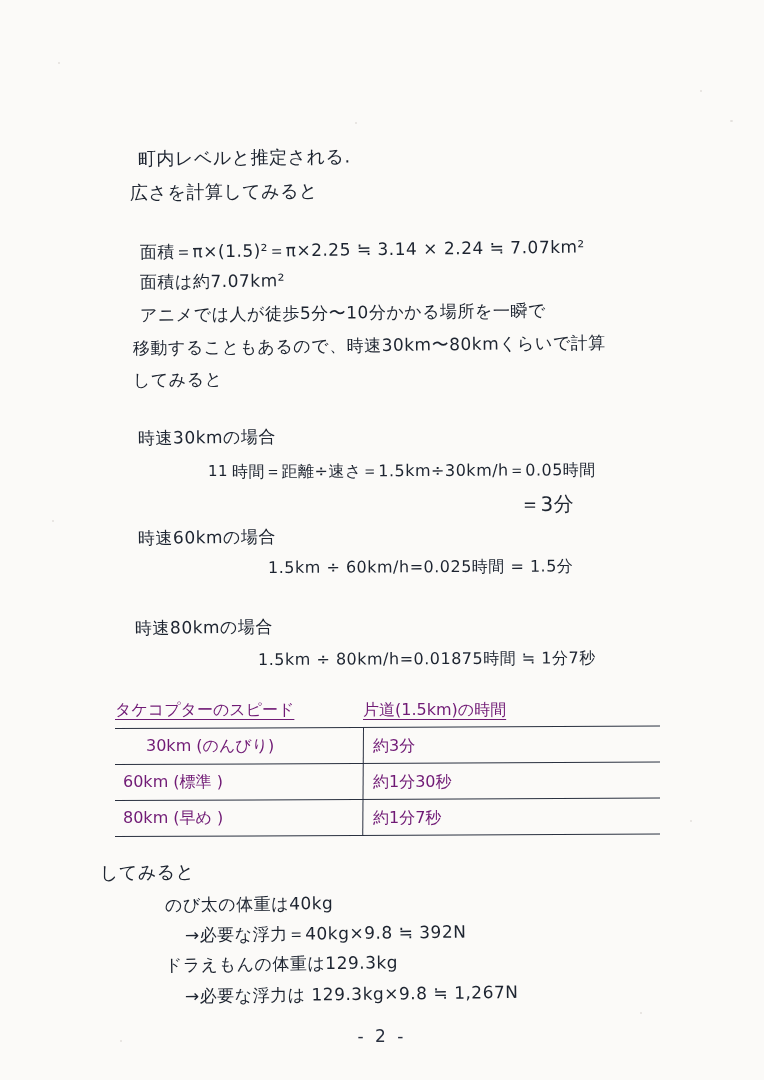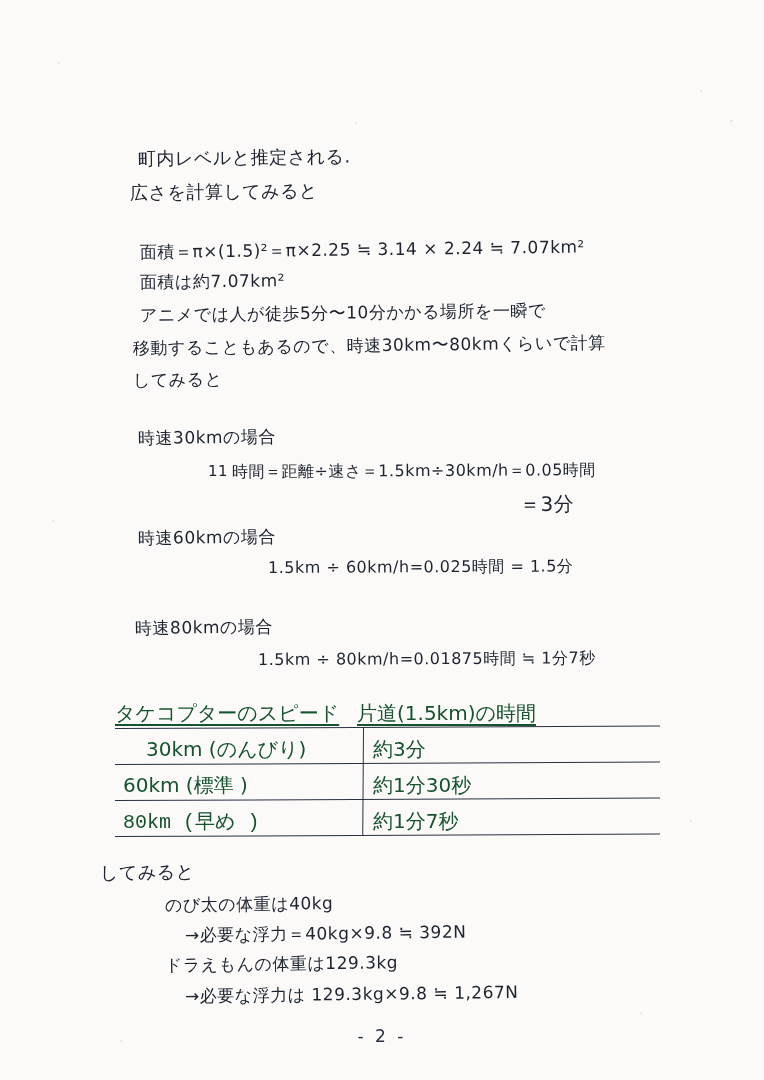--- a/index.html
+++ b/index.html
@@ -64,22 +64,22 @@
     top: 28px;
     width: 0;
     height: 108px;
     border-left: 1.4px solid #2a3140;
     transform: rotate(0.4deg);
     transform-origin: top center;
   }
   .cell {
     position: absolute;
     white-space: pre;
-    color: #14532d;
-    font-size: 20px;
+    color: #701a75;
+    font-size: 16px;
   }
   .pagenum {
     position: absolute;
     left: 0;
     width: 764px;
     text-align: center;
     top: 1026px;
     font-size: 17px;
     color: #2a3140;
     letter-spacing: 3px;
@@ -120,35 +120,35 @@
   <div class="hw s4" style="left:520px; top:492px; font-size:20px;">＝3分</div>
 
   <div class="hw s2" style="left:138px; top:528px; font-size:17px;">時速60kmの場合</div>
   <div class="hw s4" style="left:268px; top:558px; font-size:16px;">1.5km ÷ 60km/h=0.025時間 = 1.5分</div>
 
   <div class="hw s2" style="left:135px; top:618px; font-size:17px;">時速80kmの場合</div>
   <div class="hw s4" style="left:258px; top:650px; font-size:16px;">1.5km ÷ 80km/h=0.01875時間 ≒ 1分7秒</div>
 
   <div class="tbl">
     <div class="cell underline" style="left:0px; top:0px;">タケコプターのスピード</div>
-    <div class="cell underline" style="left:242px; top:0px;">片道(1.5km)の時間</div>
+    <div class="cell underline" style="left:248px; top:0px;">片道(1.5km)の時間</div>
 
     <div class="rowline" style="top:28px;"></div>
     <div class="rowline" style="top:64px;"></div>
     <div class="rowline" style="top:100px;"></div>
     <div class="rowline" style="top:136px;"></div>
     <div class="vline"></div>
 
     <div class="cell" style="left:8px;   top:36px;margin-left:23px;">30km (のんびり)</div>
     <div class="cell" style="left:258px; top:36px;text-align:right;">約3分</div>
 
     <div class="cell" style="left:8px;   top:72px;">60km (標準 )</div>
     <div class="cell" style="left:258px; top:72px;">約1分30秒</div>
 
-    <div class="cell" style="left:8px;   top:108px;font-family:Liberation Mono, monospace;">80km (早め )</div>
+    <div class="cell" style="left:8px;   top:108px;">80km (早め )</div>
     <div class="cell" style="left:258px; top:108px;">約1分7秒</div>
   </div>
 
   <div class="hw s2" style="left:100px; top:862px; font-size:18px;">してみると</div>
   <div class="hw s2" style="left:165px; top:895px; font-size:17px;">のび太の体重は40kg</div>
   <div class="hw s2" style="left:185px; top:925px; font-size:17px;">→必要な浮力＝40kg×9.8 ≒ 392N</div>
   <div class="hw s2" style="left:165px; top:955px; font-size:17px;">ドラえもんの体重は129.3kg</div>
   <div class="hw s2" style="left:185px; top:986px; font-size:17px;">→必要な浮力は 129.3kg×9.8 ≒ 1,267N</div>
 
   <div class="pagenum">- 2 -</div>

